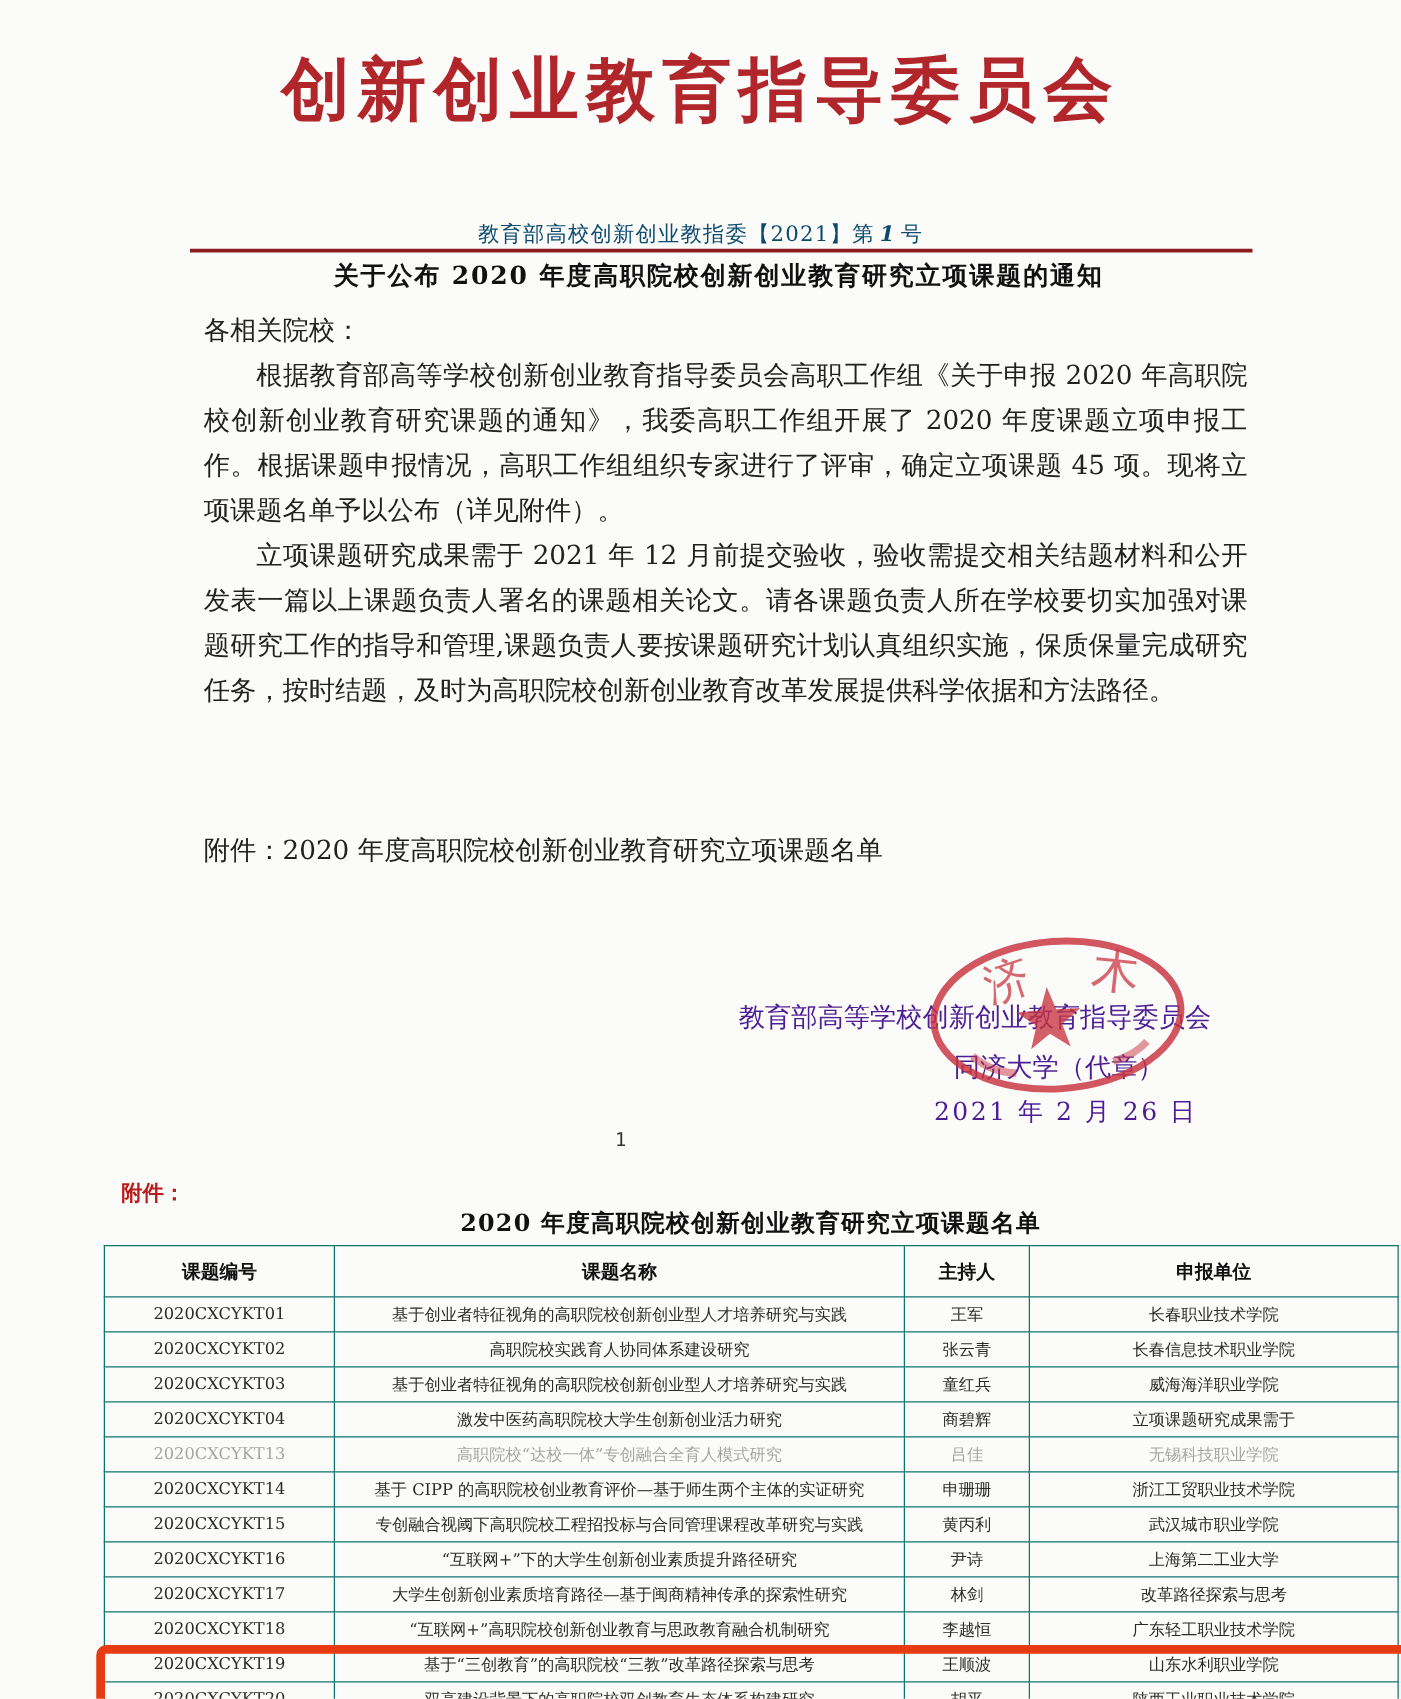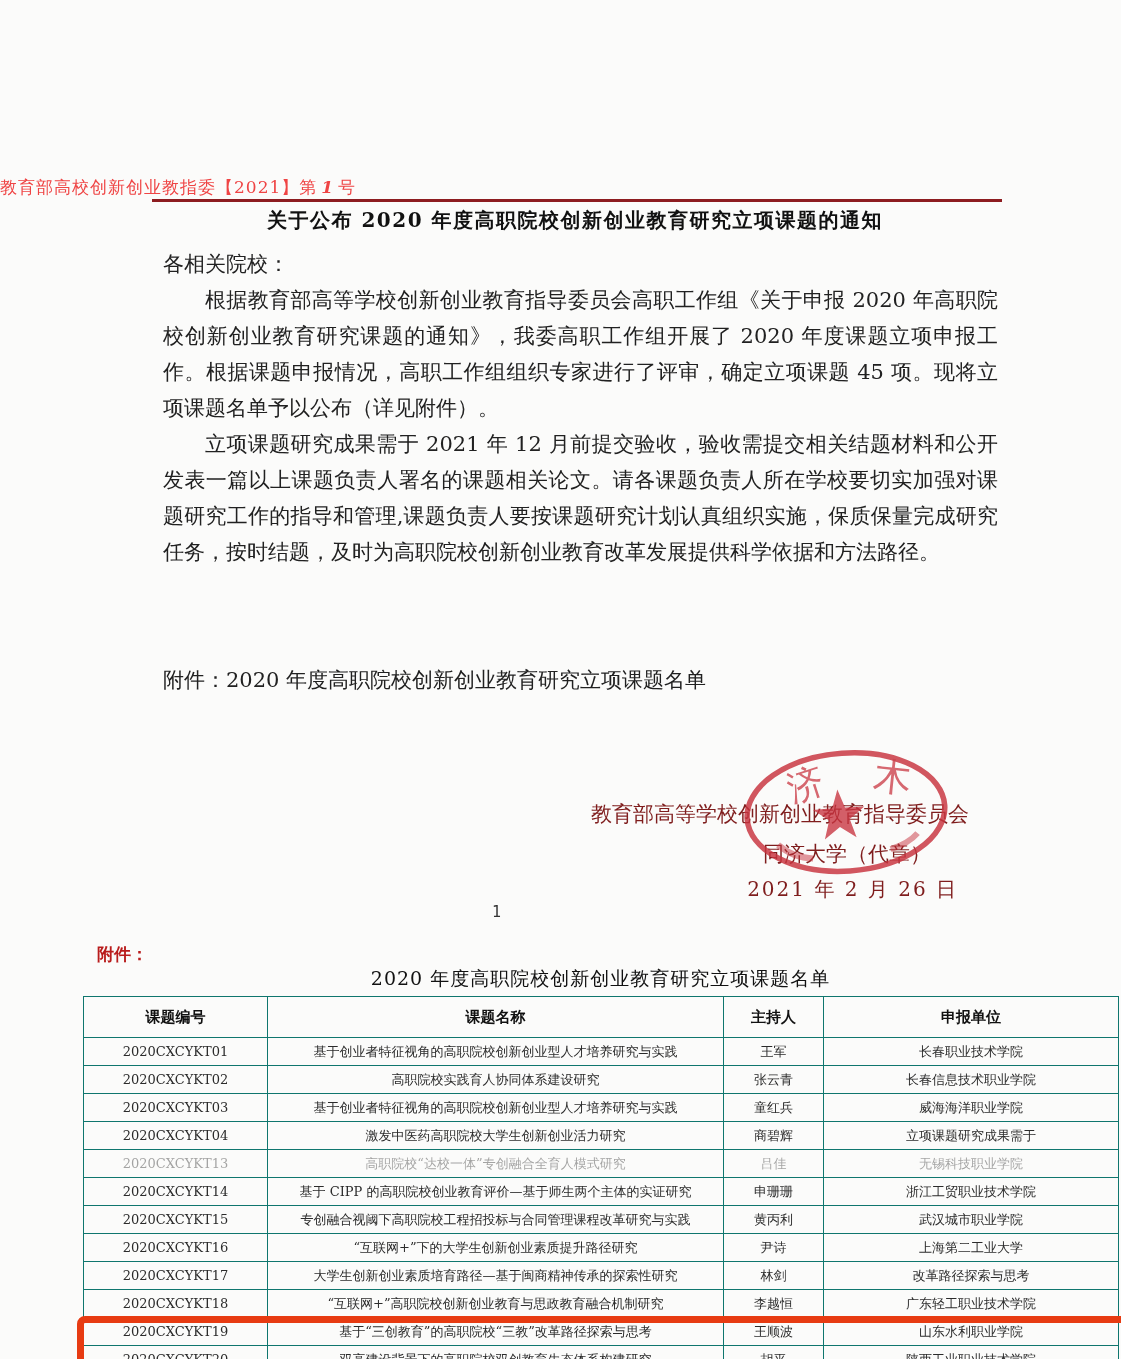--- a/index.html
+++ b/index.html
@@ -8,42 +8,42 @@
     background:#fbfbfa;
     font-family:"DejaVu Serif","Liberation Serif",serif;
     color:#1f1f1f;
   }
   .abs{position:absolute;}
 
   
   .red-head{top:40px;left:0;width:1121px;text-align:center;color:#b0262b;font-weight:bold;}
   .red-head .l1{font-size:57px;letter-spacing:14px;line-height:66px;}
   .red-head .l2{font-size:55px;letter-spacing:6px;line-height:62px;}
-  .doc-no{top:176px;left:0;width:1121px;font-size:17px;color:#ef4444;letter-spacing:1px;}
+  .doc-no{top:176px;left:0;width:1121px;text-align:center;font-size:17px;color:#0c4a6e;letter-spacing:1px;}
   .doc-no .num{font-style:italic;font-weight:bold;padding:0 4px;}
   .rule{top:199px;left:152px;width:850px;height:3px;background:#8d1c20;}
 
   
   .notice-title{top:207px;left:150px;width:850px;text-align:center;font-size:20px;font-weight:bold;letter-spacing:1.5px;color:#111;}
   .body-text{top:246px;left:163px;width:835px;font-size:21px;line-height:36px;text-align:justify;color:#212121;}
   .body-text p{margin:0;}
   .body-text p.indent{text-indent:2em;}
   .attach-line{top:666px;left:163px;width:835px;font-size:21px;color:#212121;}
 
   
-  .sig{font-size:21px;color:#7f1d1d;white-space:nowrap;}
+  .sig{font-size:21px;color:#4c1d95;white-space:nowrap;}
   .sig1{top:800px;right:152px;}
   .sig2{top:840px;right:190px;margin-left:12px;}
   .sig3{top:876px;right:163px;font-size:20px;letter-spacing:2px;}
   .seal{top:744px;left:738px;width:218px;height:138px;transform:rotate(-4deg);opacity:.92;}
   .page-num{top:903px;left:492px;font-size:15px;color:#333;font-family:"DejaVu Sans Mono","Liberation Mono",monospace;}
 
   
   .fujian-label{top:943px;left:97px;font-size:17px;font-weight:bold;color:#b91c1c;}
-  .table-title{top:966px;left:83px;width:1035px;text-align:center;font-size:19px;font-weight:normal;letter-spacing:1px;color:#111;}
+  .table-title{top:966px;left:83px;width:1035px;text-align:center;font-size:19px;font-weight:bold;letter-spacing:1px;color:#111;}
   table.grant{
     top:996px;left:83px;width:1035px;position:absolute;
     border-collapse:collapse;table-layout:fixed;
     font-family:"DejaVu Serif","Liberation Serif",serif;
   }
   table.grant th,table.grant td{
     border:1px solid #0f766e;text-align:center;vertical-align:middle;
     overflow:hidden;white-space:nowrap;color:#2b2b2b;
   }
   table.grant th{height:38px;font-size:15px;font-weight:bold;color:#111;}
@@ -53,20 +53,21 @@
   .highlight-box{
     top:1316px;left:77px;width:1041px;height:43px;
     border:7px solid #e73b12;border-radius:8px;box-sizing:content-box;
     pointer-events:none;
   }
 </style>
 </head>
 <body>
 
 <div class="abs red-head">
+  <div class="l2">创新创业教育指导委员会</div>
 </div>
 
 <div class="abs doc-no"><span>教育部高校创新创业教指委【2021】第</span><span class="num">1</span><span>号</span></div>
 
 <div class="abs rule"></div>
 
 <div class="abs notice-title">关于公布 2020 年度高职院校创新创业教育研究立项课题的通知</div>
 
 <div class="abs body-text">
   <p>各相关院校：</p>

